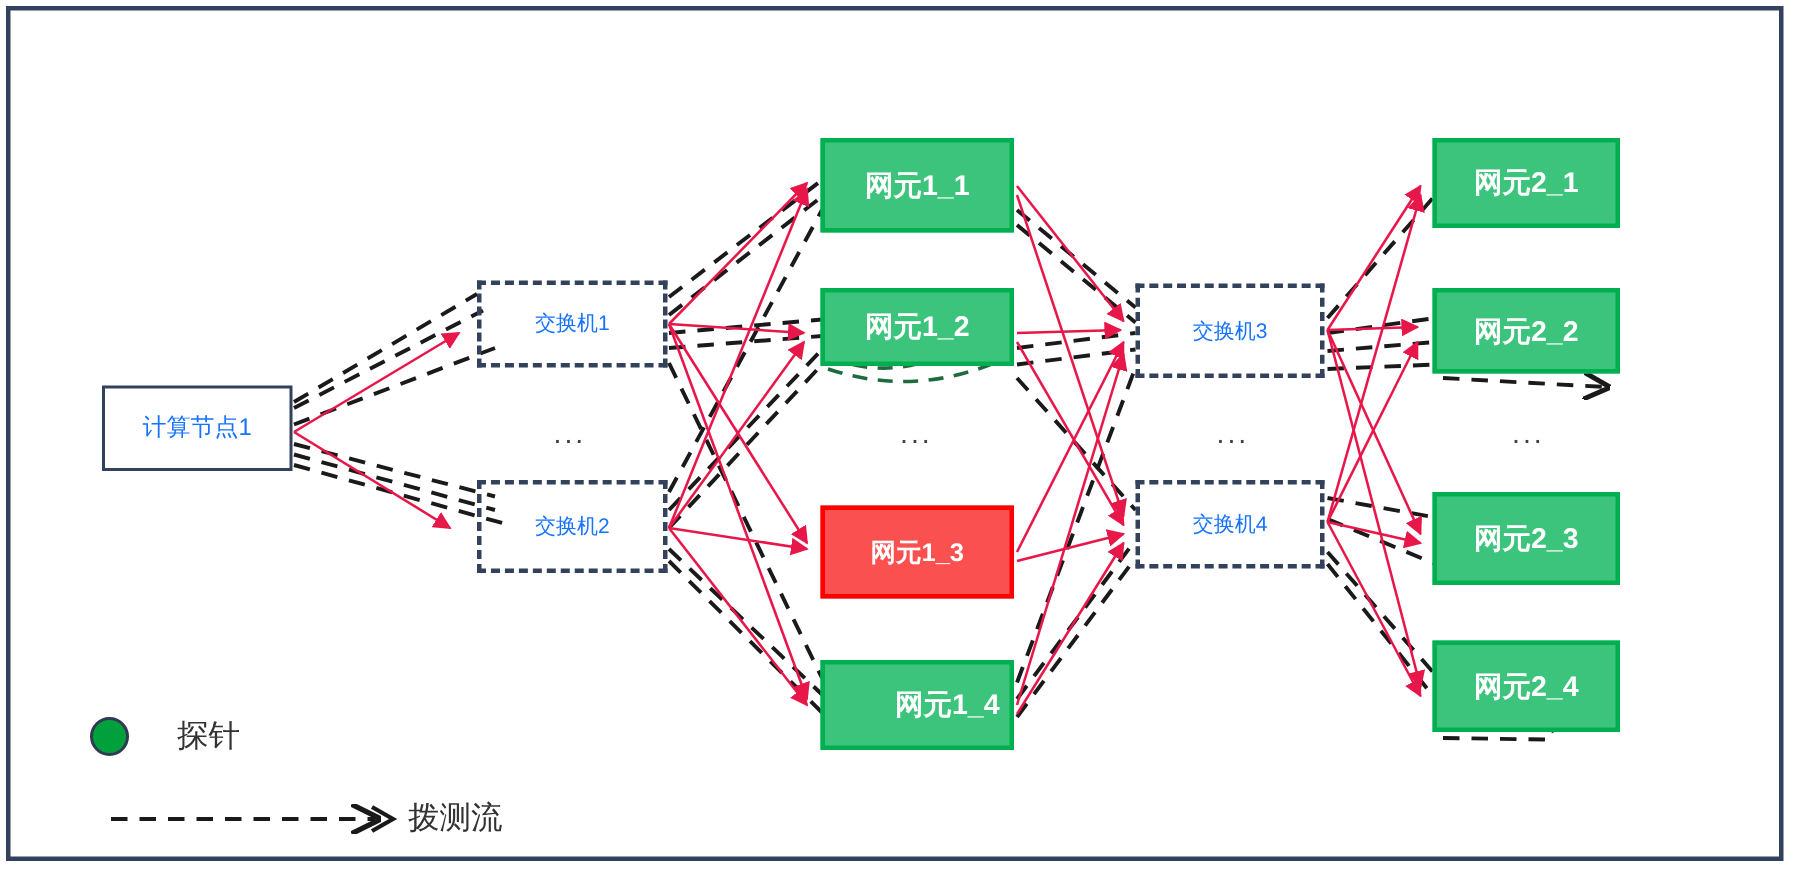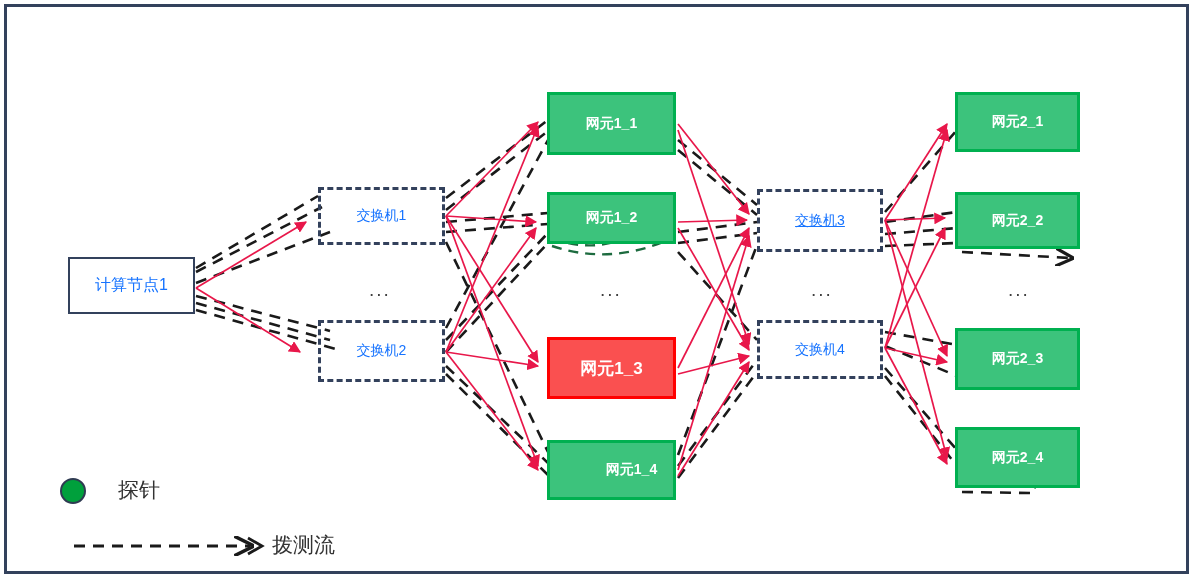--- a/index.html
+++ b/index.html
@@ -5,21 +5,21 @@
   html,body{margin:0;padding:0;background:#ffffff;}
   body{font-family:"Liberation Sans","DejaVu Sans",sans-serif;}
   #canvas{position:relative;width:1199px;height:584px;background:#ffffff;overflow:hidden;}
   #frame{position:absolute;left:4px;top:4px;width:1185px;height:570px;border:3px solid #33415c;box-sizing:border-box;background:#fff;}
   #diagram{position:absolute;left:0;top:0;width:1199px;height:584px;}
   .ttl{position:absolute;left:0;top:18px;width:1199px;text-align:center;font-size:27px;color:#262626;letter-spacing:0.5px;}
   .nodebox{position:absolute;box-sizing:border-box;display:flex;align-items:center;justify-content:center;}
   .nodebox span{pointer-events:none;}
   .compute{border:2px solid #33415c;background:transparent;color:#1673ff;font-size:16px;}
   .switch{border:3px dashed #33415c;background:transparent;color:#1673ff;font-size:14px;}
-  .ne-green{border:3px solid #00b050;background:#3cc37c;color:#ffffff;font-size:14px;font-weight:bold;}
+  .ne-green{border:3px solid #00b050;background:#3cc37c;color:#ffffff;font-size:19px;font-weight:bold;}
   .ne-red{border:3px solid #ff0000;background:#fa5050;color:#ffffff;font-size:17px;font-weight:bold;}
   .ellipsis{position:absolute;font-size:19px;color:#3f3f3f;letter-spacing:2px;line-height:1;}
   .legend-dot{position:absolute;width:26px;height:26px;border-radius:50%;background:#00a03c;border:2px solid #2f3b52;box-sizing:border-box;}
   .legend-label{position:absolute;font-size:21px;color:#333333;}
   .legend-line{position:absolute;}
 </style>
 </head>
 <body>
 
 <div id="canvas">
@@ -145,21 +145,21 @@
   <div id="nodes">
       <div class="nodebox compute" style="left: 68px; top: 257px; width: 127px; height: 57px;">
         <span>计算节点1</span>
       </div>
       <div class="nodebox switch" style="left: 318px; top: 187px; width: 127px; height: 58px;">
         <span>交换机1</span>
       </div>
       <div class="nodebox switch" style="left: 318px; top: 320px; width: 127px; height: 62px;">
         <span>交换机2</span>
       </div>
-      <div class="nodebox switch" style="left: 757px; top: 189px; width: 126px; height: 63px; text-decoration: underline;">
+      <div class="nodebox switch" style="left: 757px; top: 189px; width: 126px; height: 63px;">
         <span>交换机3</span>
       </div>
       <div class="nodebox switch" style="left: 757px; top: 320px; width: 126px; height: 59px;">
         <span>交换机4</span>
       </div>
       <div class="nodebox ne-green" style="left: 547px; top: 92px; width: 129px; height: 63px; background: rgb(60, 195, 124);">
         <span>网元1_1</span>
       </div>
       <div class="nodebox ne-green" style="left: 547px; top: 192px; width: 129px; height: 52px; background: rgb(60, 195, 124);">
         <span>网元1_2</span>

